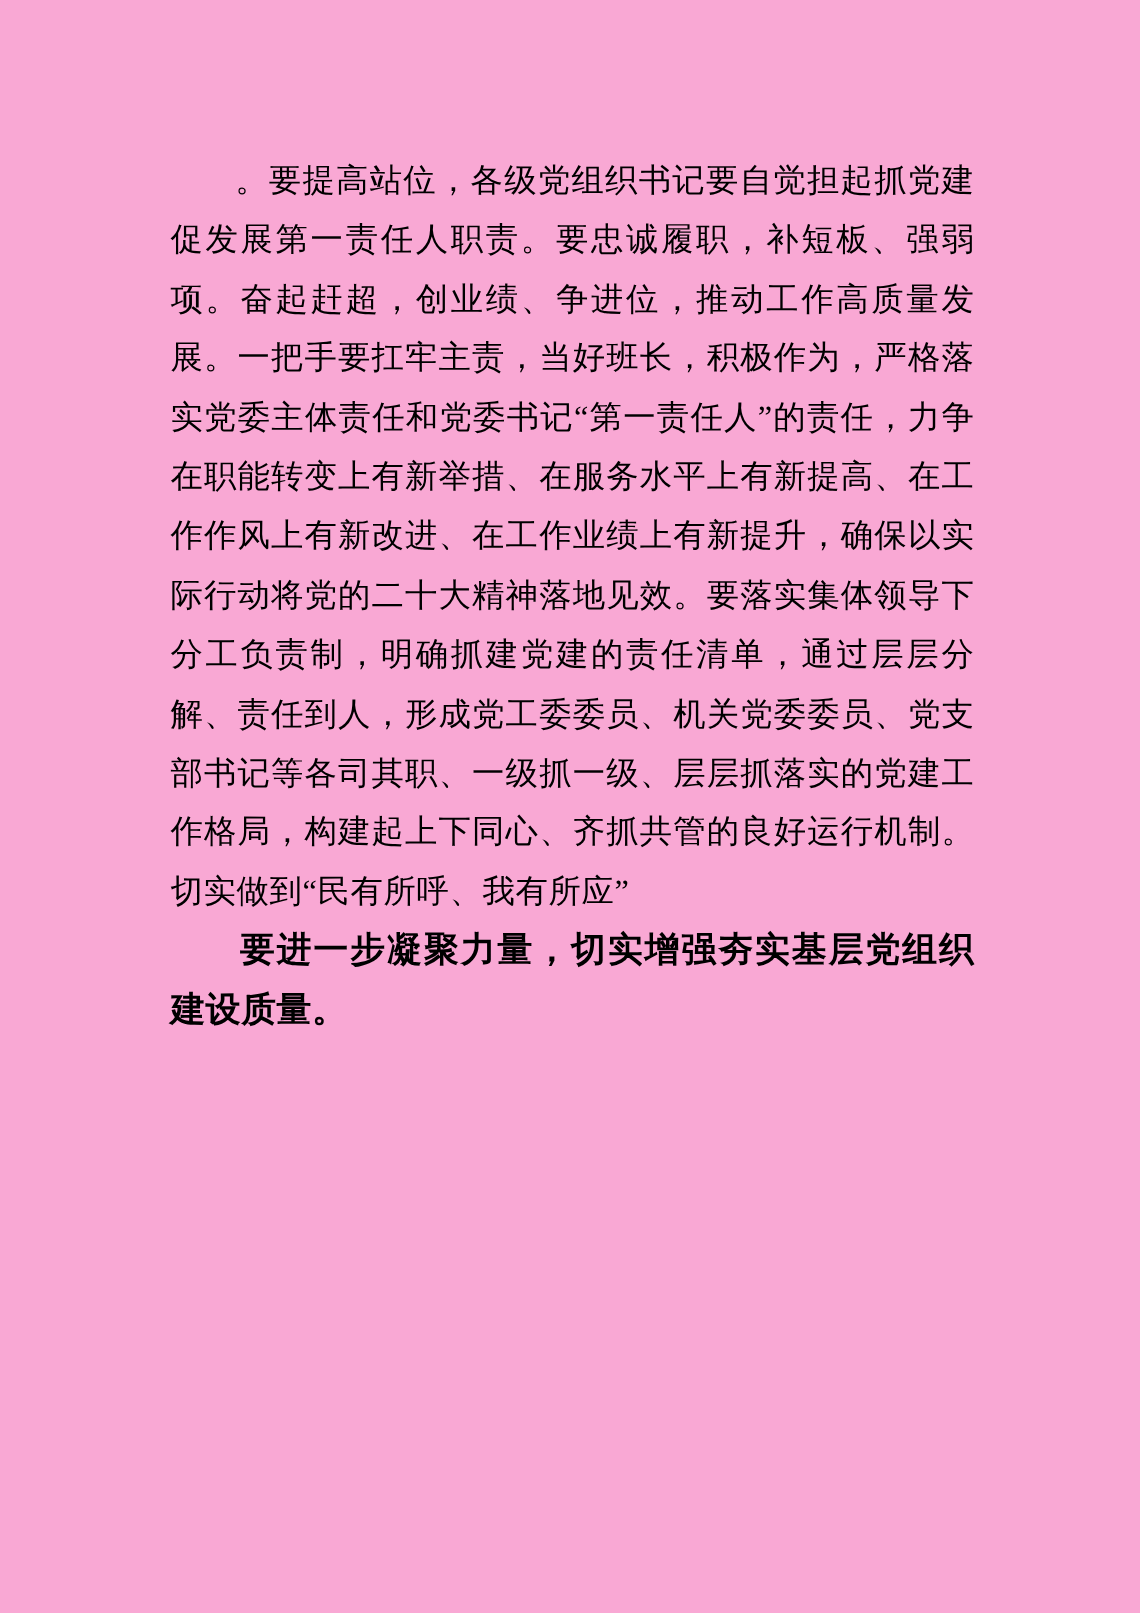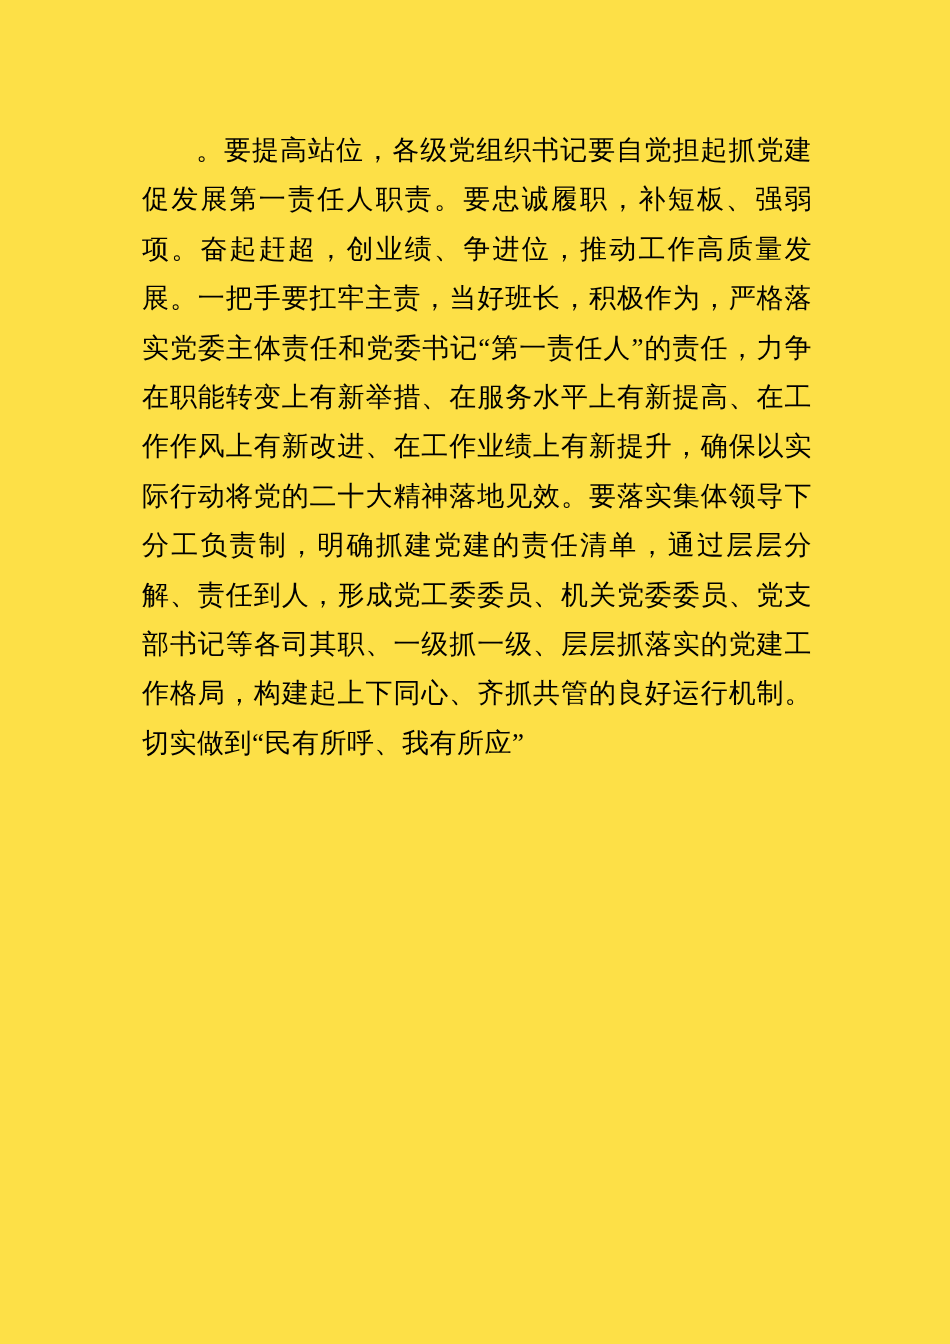--- a/index.html
+++ b/index.html
@@ -9,21 +9,21 @@
   body {
     width: 950px;
     height: 1344px;
     background: #ffffff;
     overflow: hidden;
   }
   .page {
     position: relative;
     width: 950px;
     height: 1344px;
-    background: #fde047;
+    background: #f9a8d4;
   }
   .content {
     position: absolute;
     left: 142px;
     top: 126px;
     width: 670px;
   }
   .para-body {
     margin: 0;
     font-family: "Liberation Serif", "DejaVu Serif", serif;
@@ -48,14 +48,15 @@
     text-indent: 2em;
     letter-spacing: 0.5px;
   }
 </style>
 </head>
 <body>
 
 <div class="page">
   <div class="content">
     <p class="para-body">。要提高站位，各级党组织书记要自觉担起抓党建促发展第一责任人职责。要忠诚履职，补短板、强弱项。奋起赶超，创业绩、争进位，推动工作高质量发展。一把手要扛牢主责，当好班长，积极作为，严格落实党委主体责任和党委书记“第一责任人”的责任，力争在职能转变上有新举措、在服务水平上有新提高、在工作作风上有新改进、在工作业绩上有新提升，确保以实际行动将党的二十大精神落地见效。要落实集体领导下分工负责制，明确抓建党建的责任清单，通过层层分解、责任到人，形成党工委委员、机关党委委员、党支部书记等各司其职、一级抓一级、层层抓落实的党建工作格局，构建起上下同心、齐抓共管的良好运行机制。切实做到“民有所呼、我有所应”</p>
+    <p class="para-bold">要进一步凝聚力量，切实增强夯实基层党组织建设质量。</p>
   </div>
 </div>
 
 </body></html>

